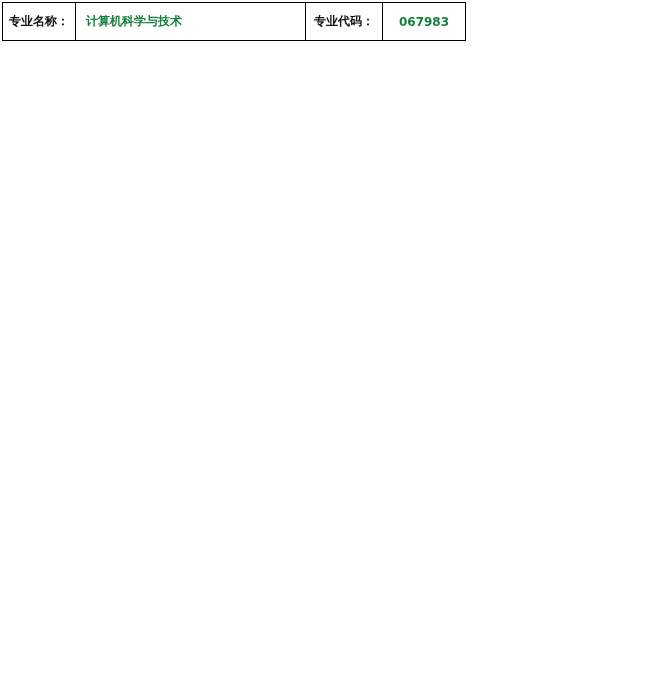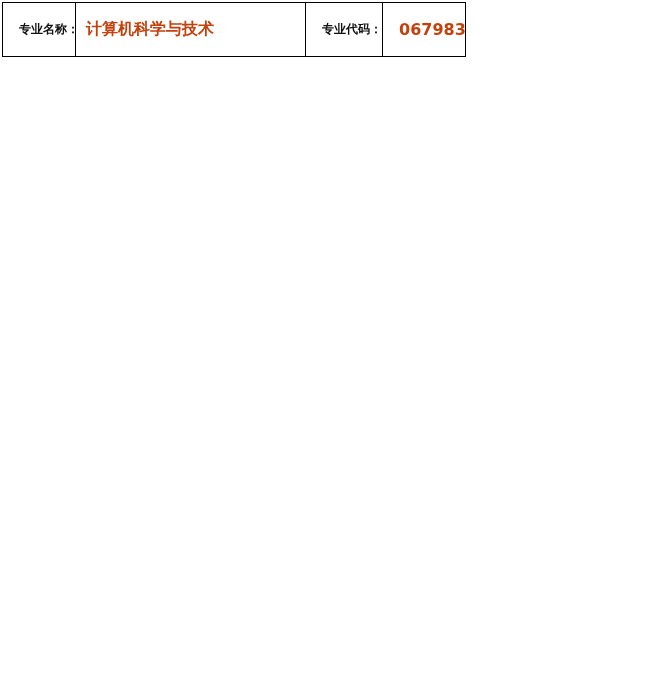--- a/index.html
+++ b/index.html
@@ -1,21 +1,21 @@
 <!DOCTYPE html>
 <html><head>
 <meta charset="utf-8">
 <style>
   html,body{margin:0;padding:0;background:#fff;}
   body{width:662px;height:699px;overflow:hidden;font-family:"DejaVu Sans","Liberation Sans",sans-serif;}
   #wrap{position:absolute;left:2px;top:2px;}
   table{border-collapse:collapse;table-layout:fixed;}
-  td{border:1px solid #000;padding:16px;text-align:center;vertical-align:middle;overflow:hidden;white-space:nowrap;}
+  td{border:1px solid #000;padding:0;text-align:center;vertical-align:middle;overflow:hidden;white-space:nowrap;}
   .lbl{font-weight:bold;font-size:12px;color:#111;}
-  .val{font-weight:bold;font-size:16px;color:#c2410c;}
+  .val{font-weight:bold;font-size:12px;color:#15803d;}
   .left{text-align:left;padding-left:10px;}
 </style>
 </head>
 <body>
 
 <div id="wrap">
 <table style="width:658px;">
   <colgroup>
     <col style="width:30px">
         <col style="width:43px">

